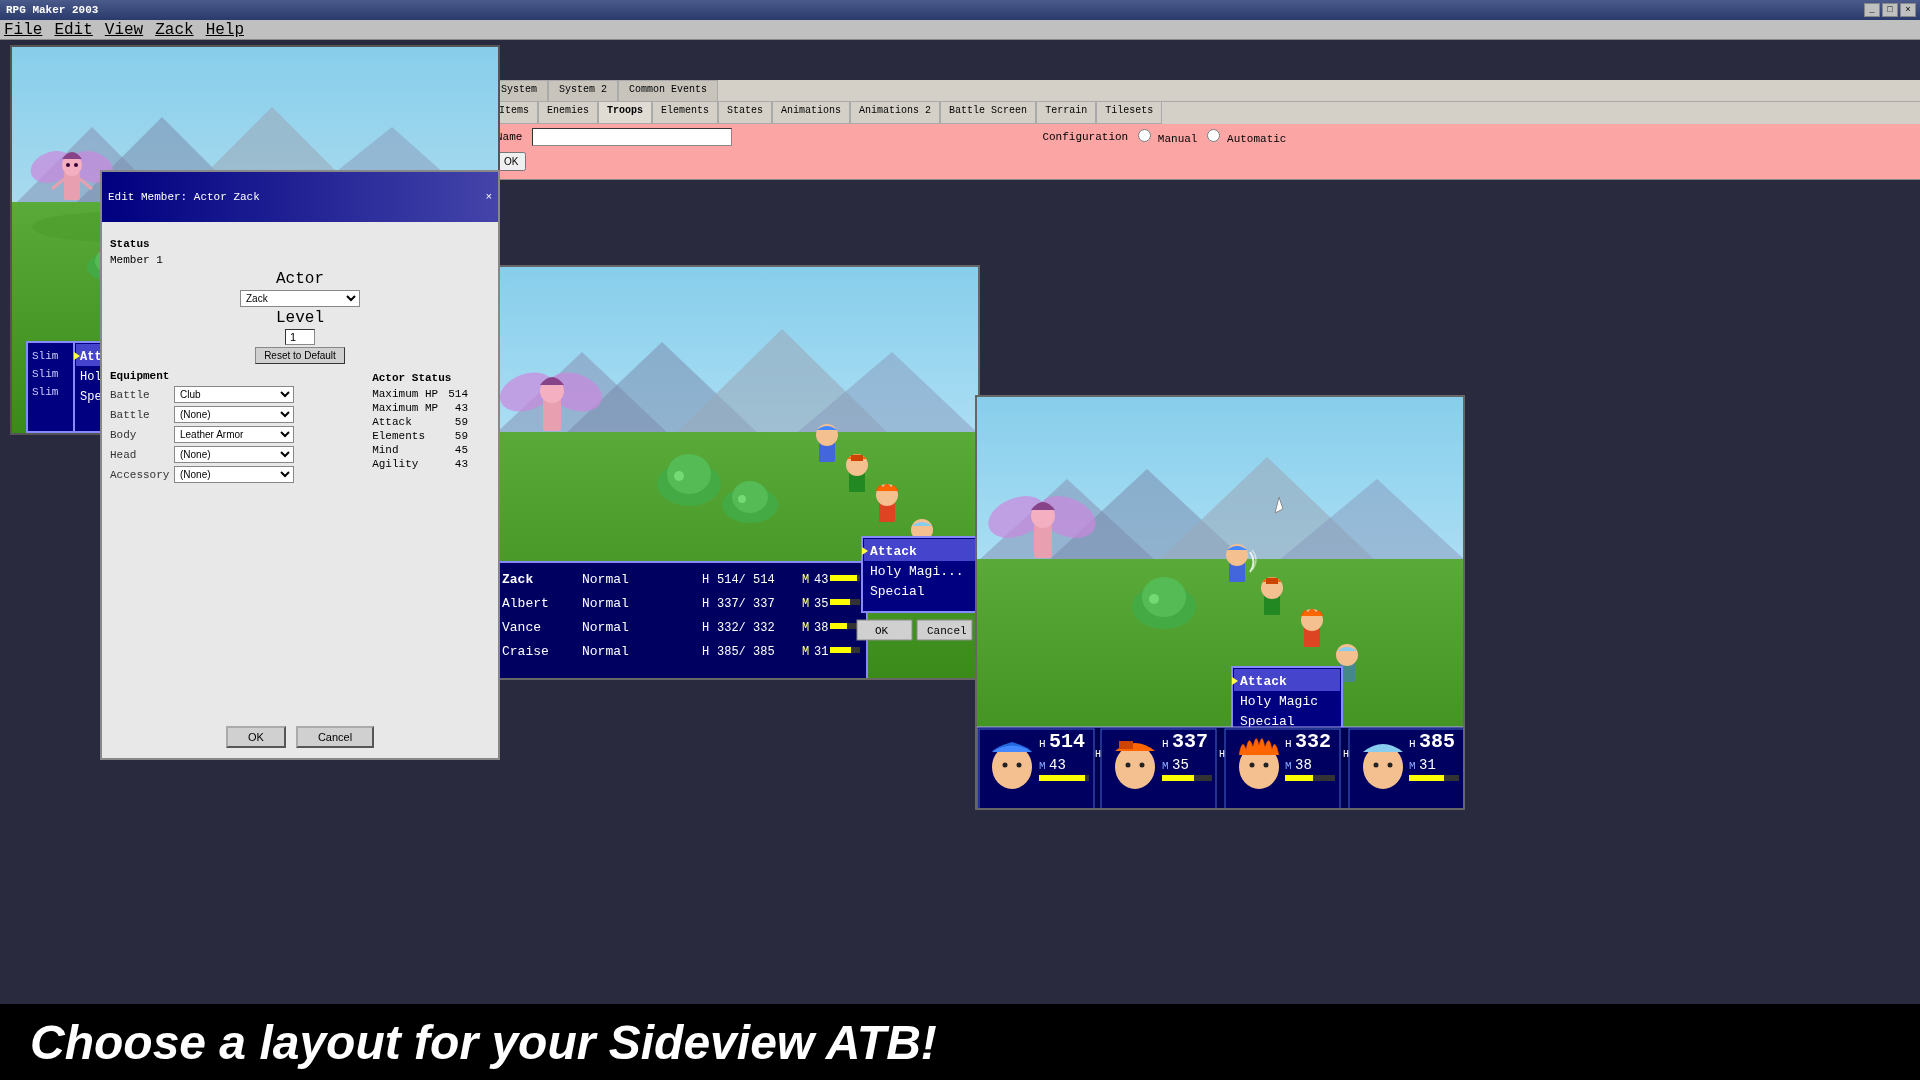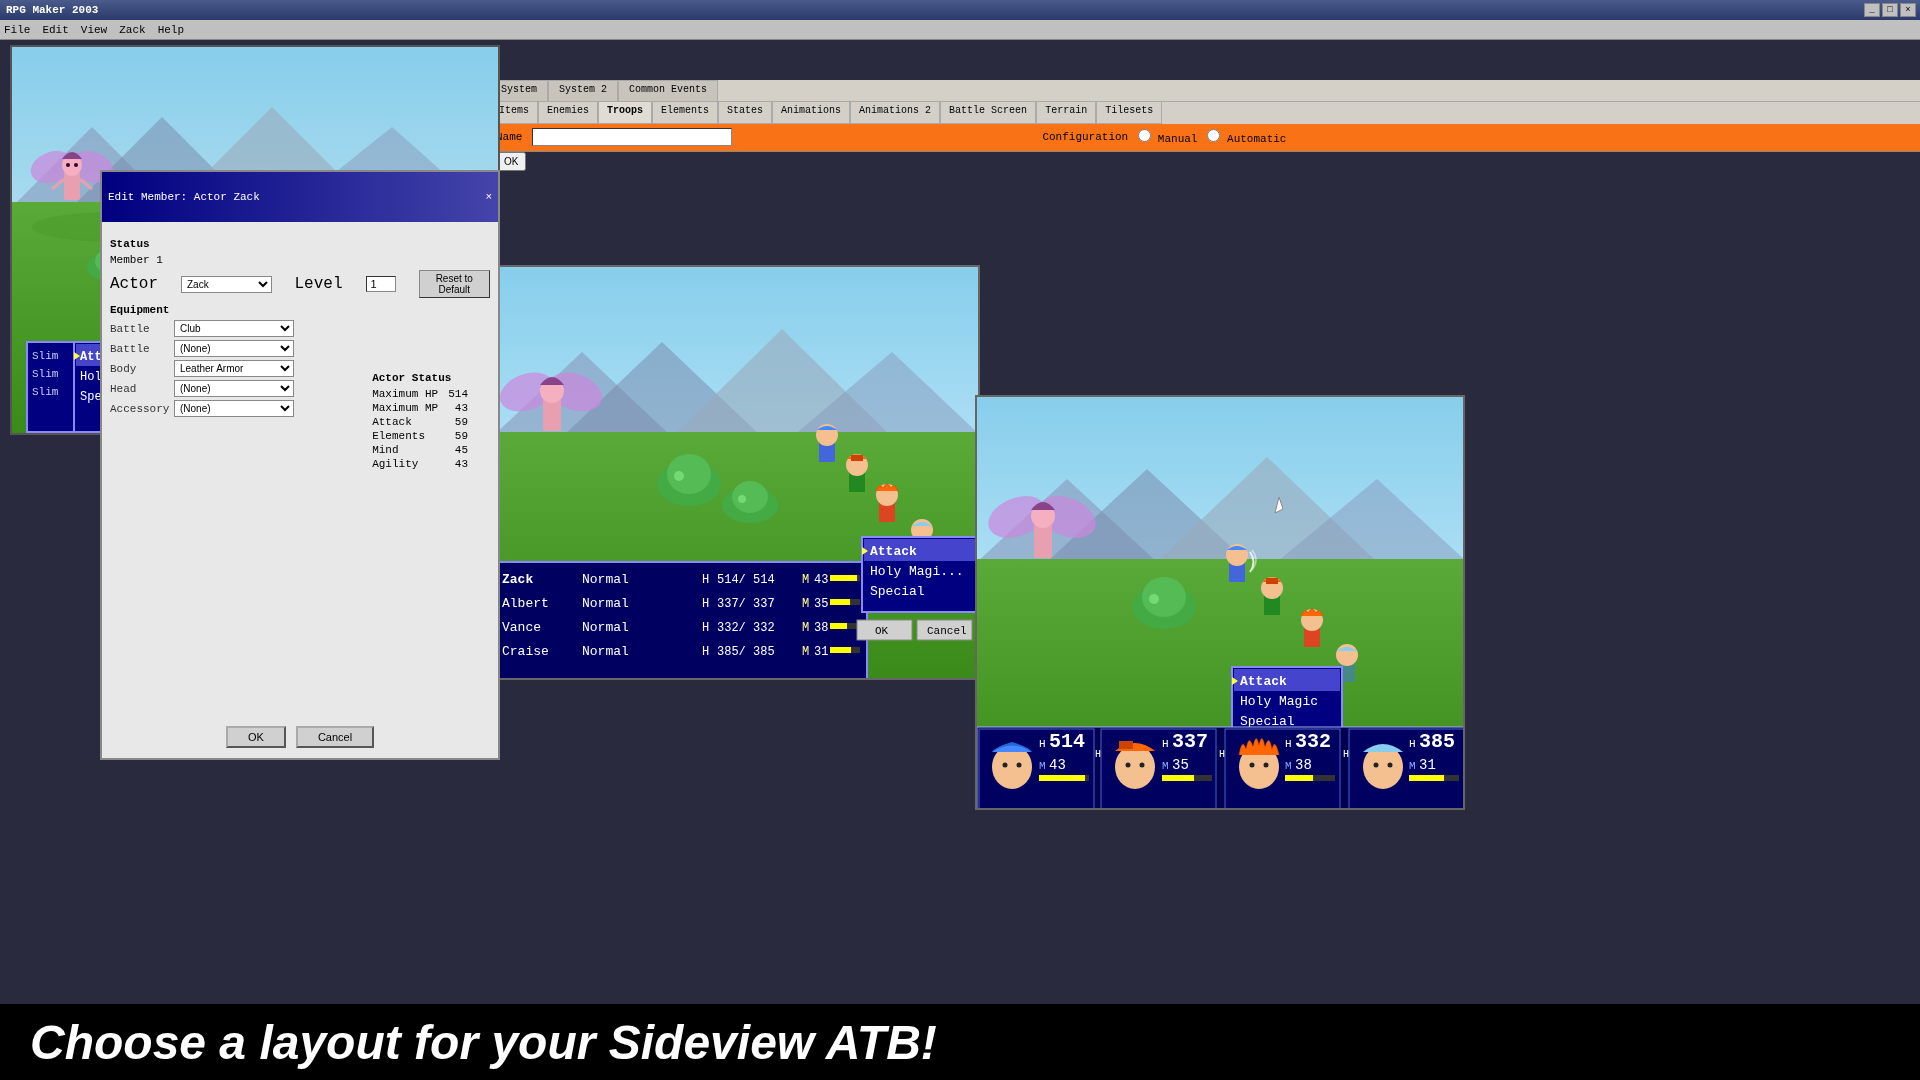--- a/index.html
+++ b/index.html
@@ -53,23 +53,24 @@
       height: 20px;
       background: #c0c0c0;
       display: flex;
       align-items: center;
       padding: 0 4px;
       gap: 12px;
       z-index: 100;
       border-bottom: 1px solid #888;
     }
     .menu-item {
-      font-size: 11px;
+      font-size: 16px;
       color: #000;
       cursor: pointer;
+      text-decoration: underline;
     }
 
     
     .main-bg {
       position: absolute;
       top: 40px; left: 0; right: 0; bottom: 0;
       background: #2a2a3e;
     }
 
     
@@ -138,22 +139,23 @@
       margin-bottom: 4px;
     }
     .member-label {
       font-size: 11px;
       margin-bottom: 4px;
     }
 
     .actor-row {
       display: flex;
       align-items: center;
-      gap: 23px;
+      gap: 2px;
       margin-bottom: 4px;
+      flex-direction: column;
     }
 
     .reset-btn {
       font-size: 10px;
       padding: 2px 8px;
       background: #d0d0d0;
       border: 1px outset #888;
       cursor: pointer;
     }
 
@@ -231,22 +233,22 @@
       height: 415px;
       border: 2px solid #666;
       overflow: hidden;
       z-index: 15;
     }
 
     
     .rpgmaker-top {
       position: absolute;
       top: 40px; left: 490px; right: 0;
-      height: 72px;
-      background: #f97316;
+      height: 100px;
+      background: #fca5a5;
       border-bottom: 1px solid #888;
       z-index: 5;
     }
     .rpgm-tabs {
       display: flex;
       height: 22px;
       background: #d4d0c8;
       border-bottom: 1px solid #aaa;
     }
     .rpgm-tab {

